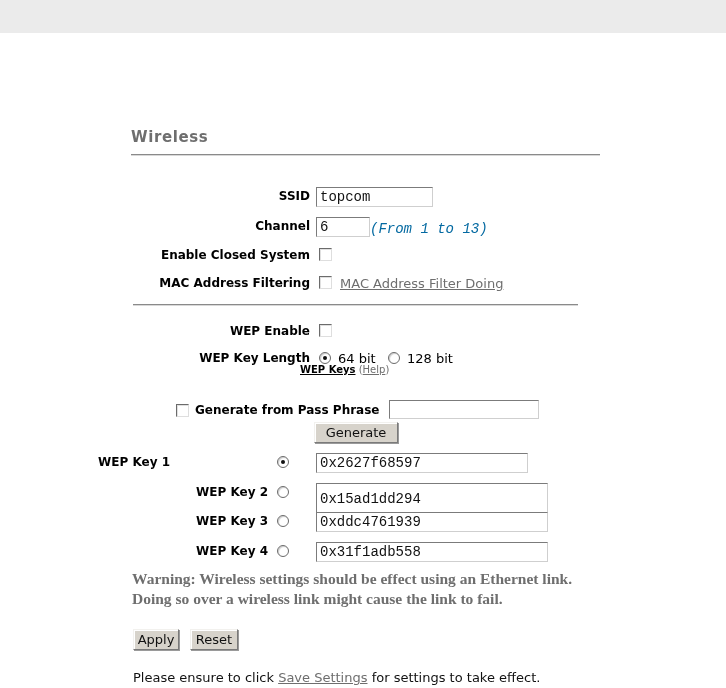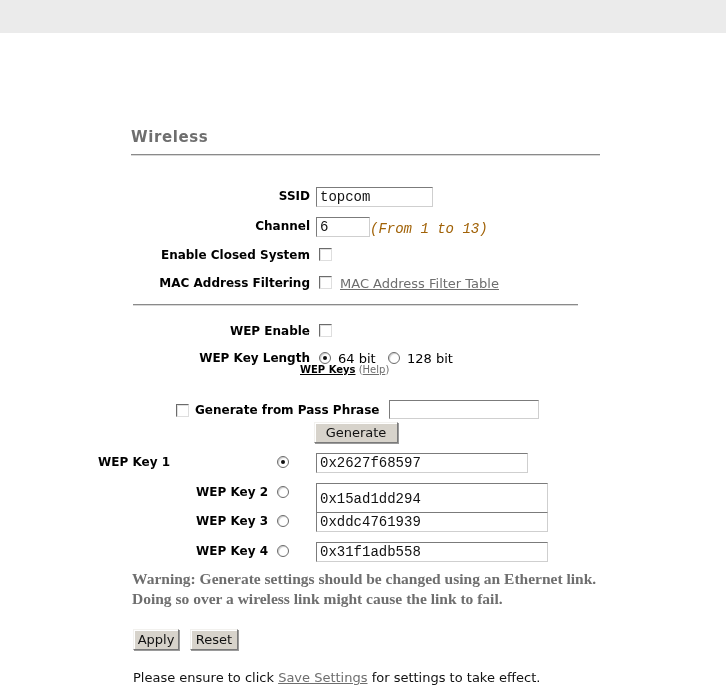--- a/index.html
+++ b/index.html
@@ -39,21 +39,21 @@
     border:1px solid;
     border-color:#7b7b7b #cfcfcf #cfcfcf #7b7b7b;
     font-family:"Liberation Mono","DejaVu Sans Mono",monospace;
     font-size:14px;color:#111;
     padding:1px 3px;margin:0;
     box-sizing:border-box;
   }
   .hint{
     position:absolute;
     font-family:"Liberation Mono","DejaVu Sans Mono",monospace;
-    font-style:italic;font-size:14px;color:#a16207;white-space:nowrap;
+    font-style:italic;font-size:14px;color:#0369a1;white-space:nowrap;
   }
   .cb{
     position:absolute;width:11px;height:11px;background:#fff;
     border:1px solid;border-color:#6b6b6b #dedede #dedede #6b6b6b;
     box-shadow:inset 1px 1px 0 rgba(0,0,0,0.12);
   }
   .radio{
     position:absolute;width:10px;height:10px;background:#fff;border-radius:50%;
     border:1px solid #6b6b6b;
     box-shadow:inset 1px 1px 1px rgba(0,0,0,0.2);
@@ -102,21 +102,21 @@
 
   <div class="lbl" style="top:219px;">Channel</div>
   <input class="tin" style="left: 316px; top: 217px; width: 54px; height: 20px;" type="text" value="6">
   <div class="hint" style="left:370px;top:221px;">(From 1 to 13)</div>
 
   <div class="lbl" style="top:248px;">Enable Closed System</div>
   <div class="cb" style="left:319px;top:248px;"></div>
 
   <div class="lbl" style="top:276px;">MAC Address Filtering</div>
   <div class="cb" style="left:319px;top:276px;"></div>
-  <span class="plain glink" style="left:340px;top:276px;">MAC Address Filter Table</span>
+  <span class="plain glink" style="left:340px;top:276px;">MAC Address Filter Doing</span>
 
   <div class="sep sep2"></div>
 
   <div class="lbl" style="top:324px;">WEP Enable</div>
   <div class="cb" style="left:319px;top:324px;"></div>
 
   <div class="lbl" style="top:351px;">WEP Key Length</div>
   <div class="radio checked" style="left:319px;top:352px;"></div>
   <span class="plain" style="left:338px;top:351px;">64 bit</span>
   <div class="radio" style="left:388px;top:352px;"></div>
@@ -142,21 +142,21 @@
 
   <div class="lbl-key" style="top:514px;">WEP Key 3</div>
   <div class="radio" style="left:277px;top:515px;"></div>
   <input class="tin" style="left: 316px; top: 512px; width: 232px; height: 20px;" type="text" value="0xddc4761939">
 
   <div class="lbl-key" style="top:544px;">WEP Key 4</div>
   <div class="radio" style="left:277px;top:545px;"></div>
   <input class="tin" style="left: 316px; top: 542px; width: 232px; height: 20px;" type="text" value="0x31f1adb558">
 
   <div class="warning">
-    <div>Warning: Generate settings should be changed using an Ethernet link.</div>
+    <div>Warning: Wireless settings should be effect using an Ethernet link.</div>
     <div>Doing so over a wireless link might cause the link to fail.</div>
   </div>
 
   <div class="btn3d" style="left:133px;top:629px;width:46px;height:21px;">Apply</div>
   <div class="btn3d" style="left:190px;top:629px;width:48px;height:21px;">Reset</div>
 
   <div class="footer-note">
     <span>Please ensure to click </span><span class="glink">Save Settings</span><span> for settings to take effect.</span>
   </div>
 

